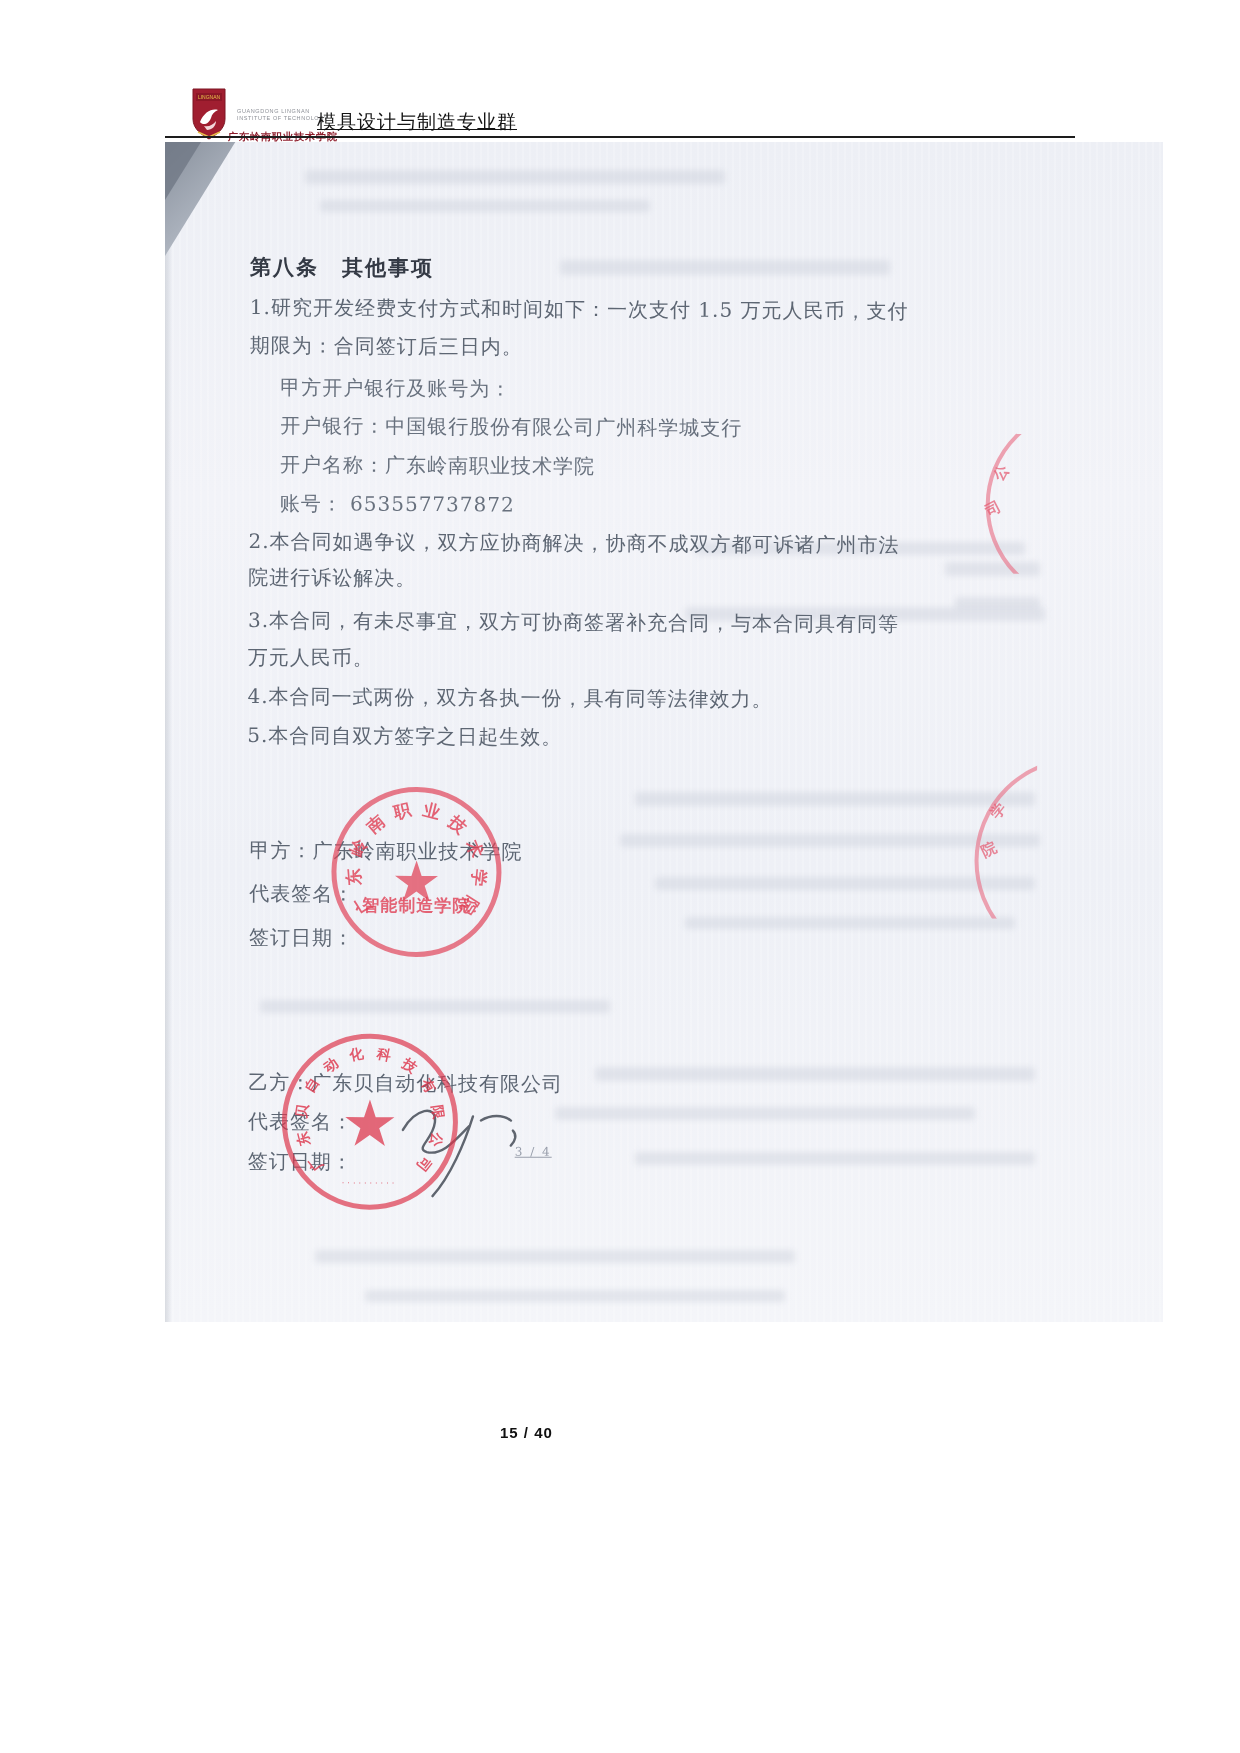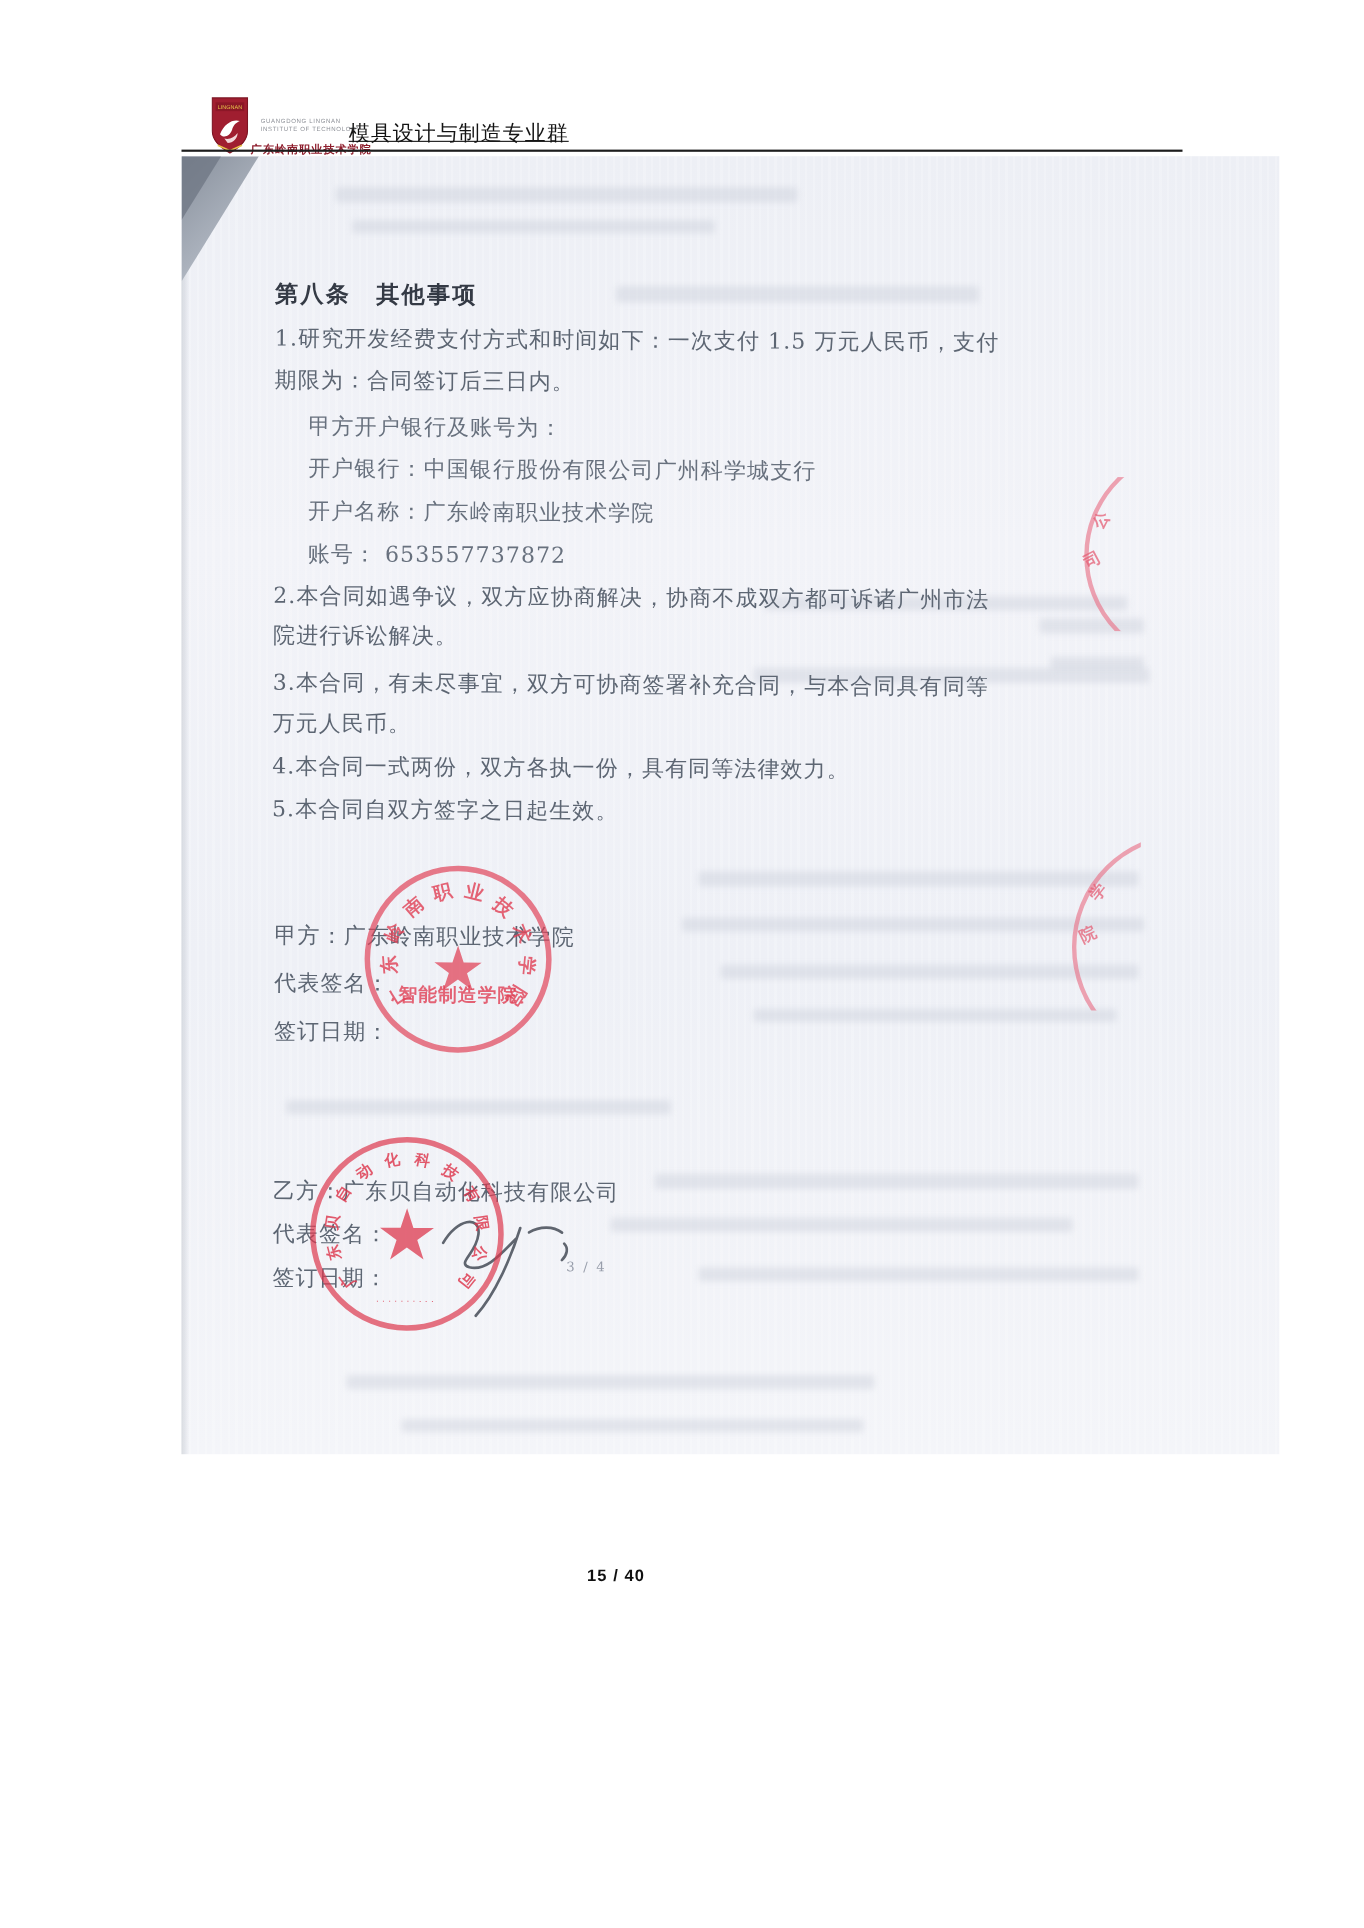--- a/index.html
+++ b/index.html
@@ -30,21 +30,21 @@
         clip-path:polygon(0 0,90% 0,0 100%);opacity:.75;}
 
   .tilt{position:absolute;inset:0;transform:rotate(.35deg);transform-origin:250px 150px;}
 
   .doc-heading{position:absolute;left:85px;top:113px;font:bold 21px/1.2 "DejaVu Serif",serif;
         color:#343a45;letter-spacing:2px;white-space:nowrap;}
   .doc-line{position:absolute;font:20px/1.2 "DejaVu Serif",serif;color:#5d6673;
         letter-spacing:1px;white-space:nowrap;}
   .doc-line.lighter{color:#68717e;}
   .pgnum{position:absolute;left:355px;top:1003px;font:12px/1 "DejaVu Serif",serif;
-        color:#989eab;letter-spacing:2px;}
+        color:#989eab;letter-spacing:2px;text-decoration:underline;}
 
   .smudge{position:absolute;background:#c4c9d5;filter:blur(3px);opacity:.38;border-radius:3px;}
 
   
   .seal{position:absolute;border-radius:50%;}
   .seal .rim{position:absolute;inset:0;border-radius:50%;border:5px solid currentColor;opacity:.85;}
   .ring{position:absolute;inset:0;}
   .ring span{position:absolute;left:50%;top:50%;width:22px;height:22px;margin:-11px 0 0 -11px;
         text-align:center;font-family:"DejaVu Serif",serif;font-weight:bold;}
   .seal-star{position:absolute;left:0;right:0;text-align:center;
@@ -67,21 +67,21 @@
   .edge-seal .arc{position:absolute;border-radius:50%;border:4px solid currentColor;}
   .edge-seal span{position:absolute;font:bold 15px/1 "DejaVu Serif",serif;color:rgba(228,95,118,.75);}
   #edgeA{left:810px;top:288px;width:65px;height:140px;}
   #edgeA .arc{left:12px;top:-28px;width:190px;height:190px;}
   #edgeB{left:795px;top:603px;width:80px;height:170px;}
   #edgeB .arc{left:18px;top:8px;width:200px;height:200px;}
 
   .sig-svg{position:absolute;left:225px;top:948px;}
 
   
-  .footer-page{position:absolute;left:500px;top:1424px;width:120px;text-align:center;
+  .footer-page{position:absolute;left:500px;top:1424px;width:120px;text-align:left;
         font:bold 15px/1.2 "Liberation Sans",sans-serif;color:#101010;letter-spacing:1px;}
 </style>
 </head>
 <body>
 
 <div id="page">
 
   <div>
     <svg width="34" height="52" viewBox="0 0 34 52" style="position:absolute;left:192px;top:88px;">
       <path d="M1 1 h32 v30 c0 10 -9 16 -16 20 c-7 -4 -16 -10 -16 -20 Z" fill="#a01e30" stroke="#7c1423" stroke-width="1"></path>

